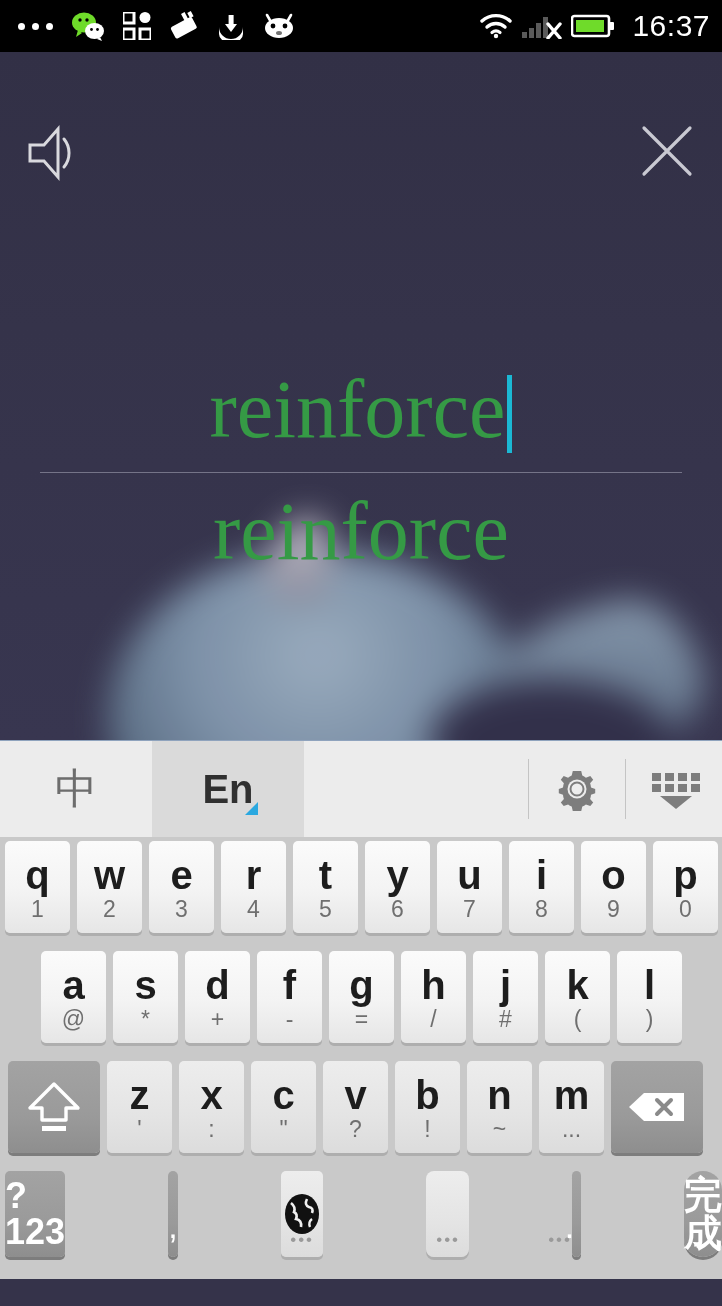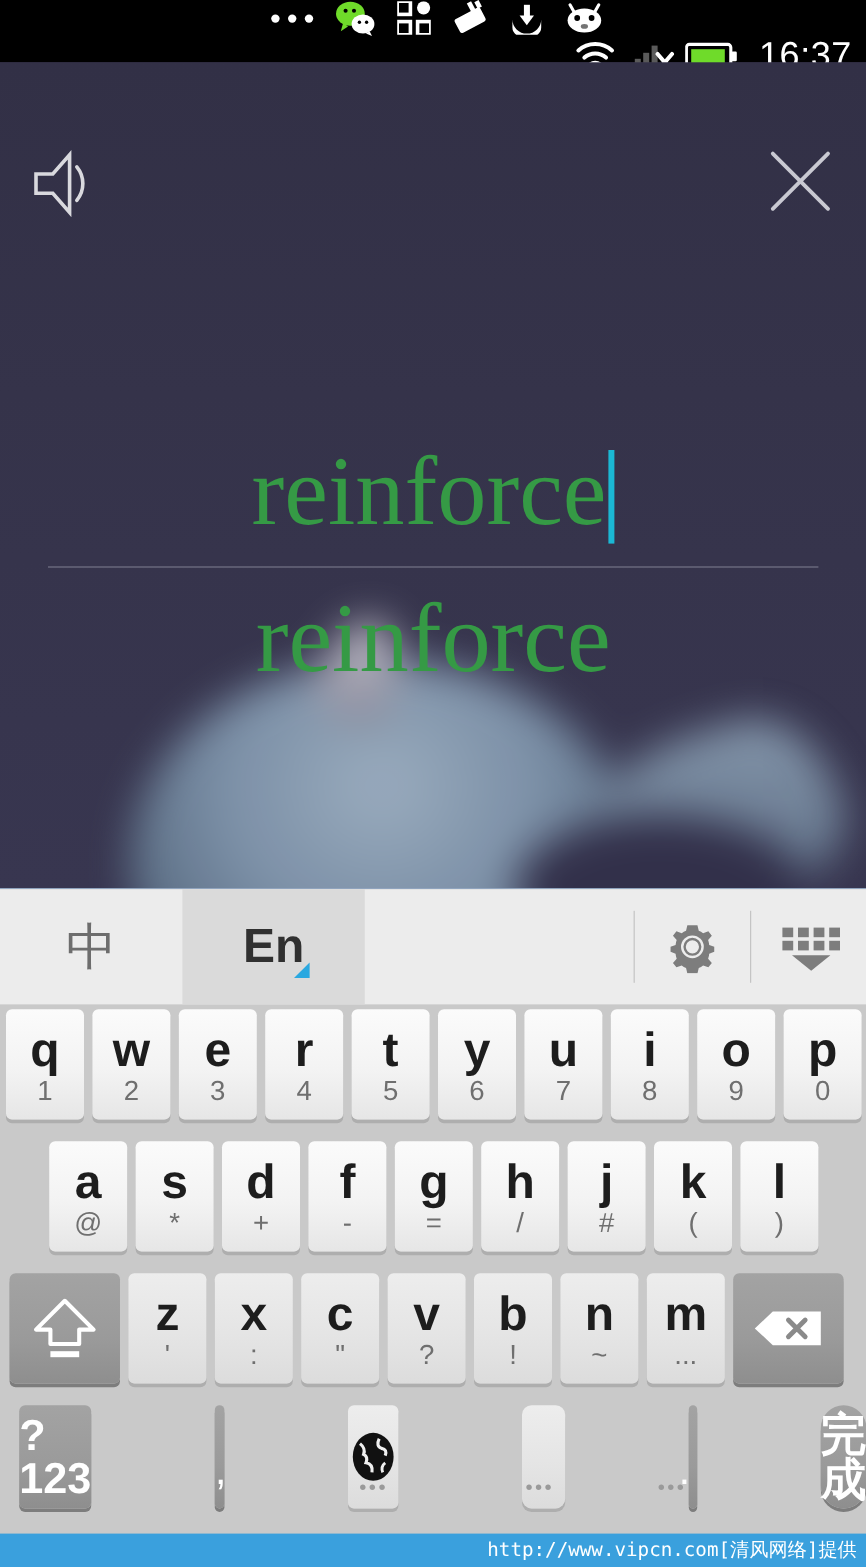--- a/index.html
+++ b/index.html
@@ -1,21 +1,21 @@
 <!DOCTYPE html>
 <html><head>
 <meta charset="utf-8">
 <style>
   html,body{margin:0;padding:0;background:#000;}
   body{width:722px;height:1306px;overflow:hidden;font-family:"Liberation Sans",sans-serif;}
   #screen{position:relative;width:722px;height:1306px;overflow:hidden;background:#35334a;}
 
   
   .statusbar{position:absolute;left:0;top:0;width:722px;height:52px;background:#000;
-    display:flex;align-items:center;box-sizing:border-box;padding:0 12px 0 18px;flex-direction:column;}
+    display:flex;align-items:center;box-sizing:border-box;padding:0 12px 0 18px;}
   .sb-left{display:flex;align-items:center;gap:18px;}
   .sb-right{margin-left:auto;display:flex;align-items:center;gap:9px;}
   .sb-ico{display:block;}
   .sb-time{color:#fff;font-size:30px;letter-spacing:0.5px;font-family:"Liberation Sans",sans-serif;
     margin-left:8px;}
   .dots3{display:flex;gap:7px;align-items:center;}
   .dots3 i{width:7px;height:7px;border-radius:50%;background:#fff;display:block;}
 
   
   .app{position:absolute;left:0;top:52px;width:722px;height:688px;overflow:hidden;
@@ -389,21 +389,21 @@
           </div>
           <div class="spacer-s"></div>
         <div class="key dark" style="display:flex;align-items:center;justify-content:center;padding-top:0;">
           <svg width="62" height="44" viewBox="0 0 62 44">
             <polygon points="3,22 18,8 58,8 58,36 18,36" fill="#ffffff"></polygon>
             <path d="M31 15 L45 29 M45 15 L31 29" stroke="#8a8a8a" stroke-width="4" stroke-linecap="round"></path>
           </svg>
         </div>
       </div>
 
-      <div class="krow row4" style="padding-left:16px;gap:48px;">
+      <div class="krow row4" style="padding-left:5px;gap:48px;">
         <div class="key dark" style="width:99px;display:flex;align-items:center;justify-content:center;padding-top:0;">
           <span class="main" style="font-size:36px;">?123</span>
         </div>
           <div class="spacer-s"></div>
         <div class="key dark" style="width:65px;padding-top:0;position:relative;">
           <span class="sub" style="font-size:34px;color:#ffffff;bottom:14px;">,</span>
         </div>
           <div class="spacer-s"></div>
         <div class="key light" style="width:65px;display:flex;align-items:center;justify-content:center;padding-top:0;position:relative;">
           <svg width="42" height="46" viewBox="0 0 42 46">
@@ -425,17 +425,14 @@
         </div>
           <div class="spacer-s"></div>
         <div class="key dark" style="width:117px;display:flex;align-items:flex-end;justify-content:center;padding-top:0;border-radius:26px;">
           <span class="main" style="font-size:38px;font-family:'DejaVu Sans','Liberation Sans',sans-serif;">完成</span>
         </div>
       </div>
 
     </div>
   </div>
 
-  <div class="watermark">
-    <span>http://www.vipcn.com[清风网络]提供</span>
-  </div>
 
 </div>
 
 </body></html>

